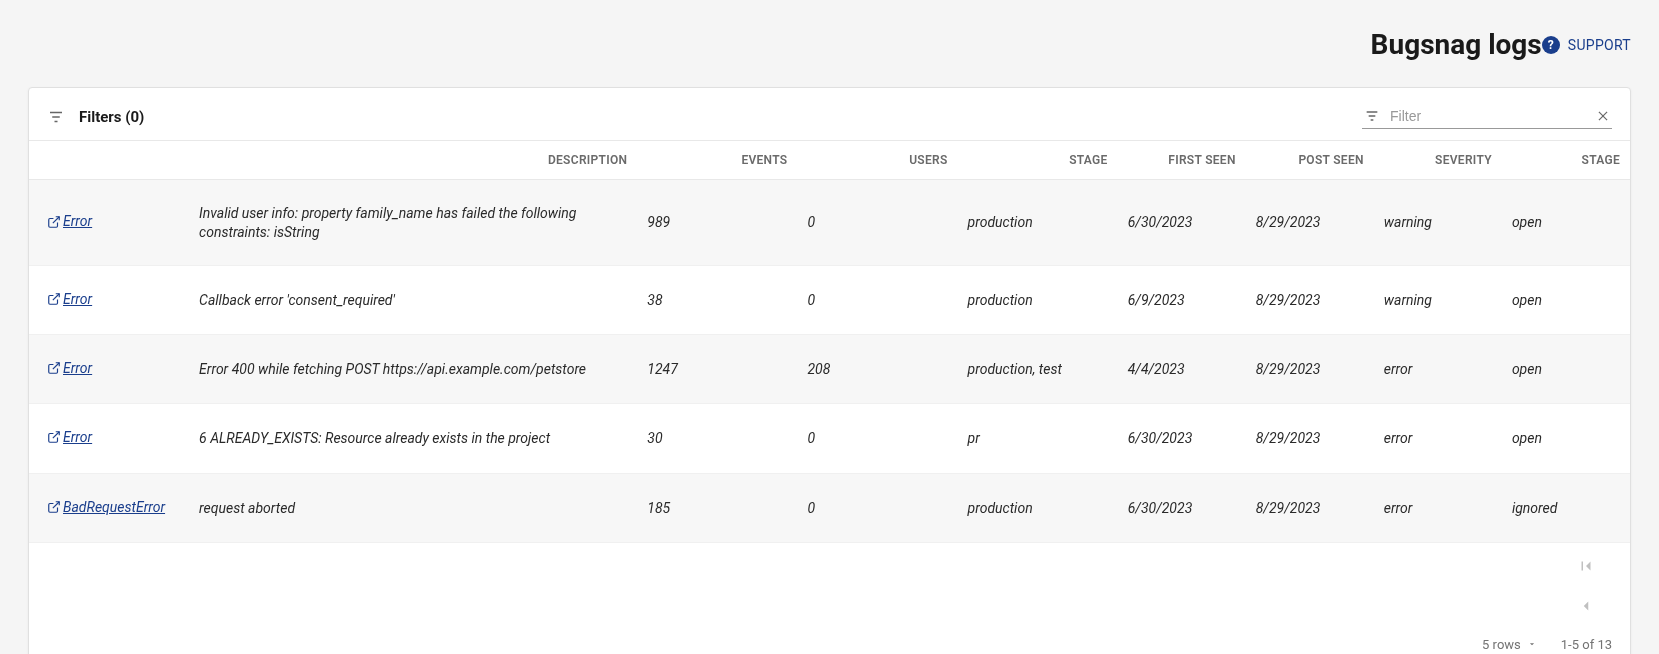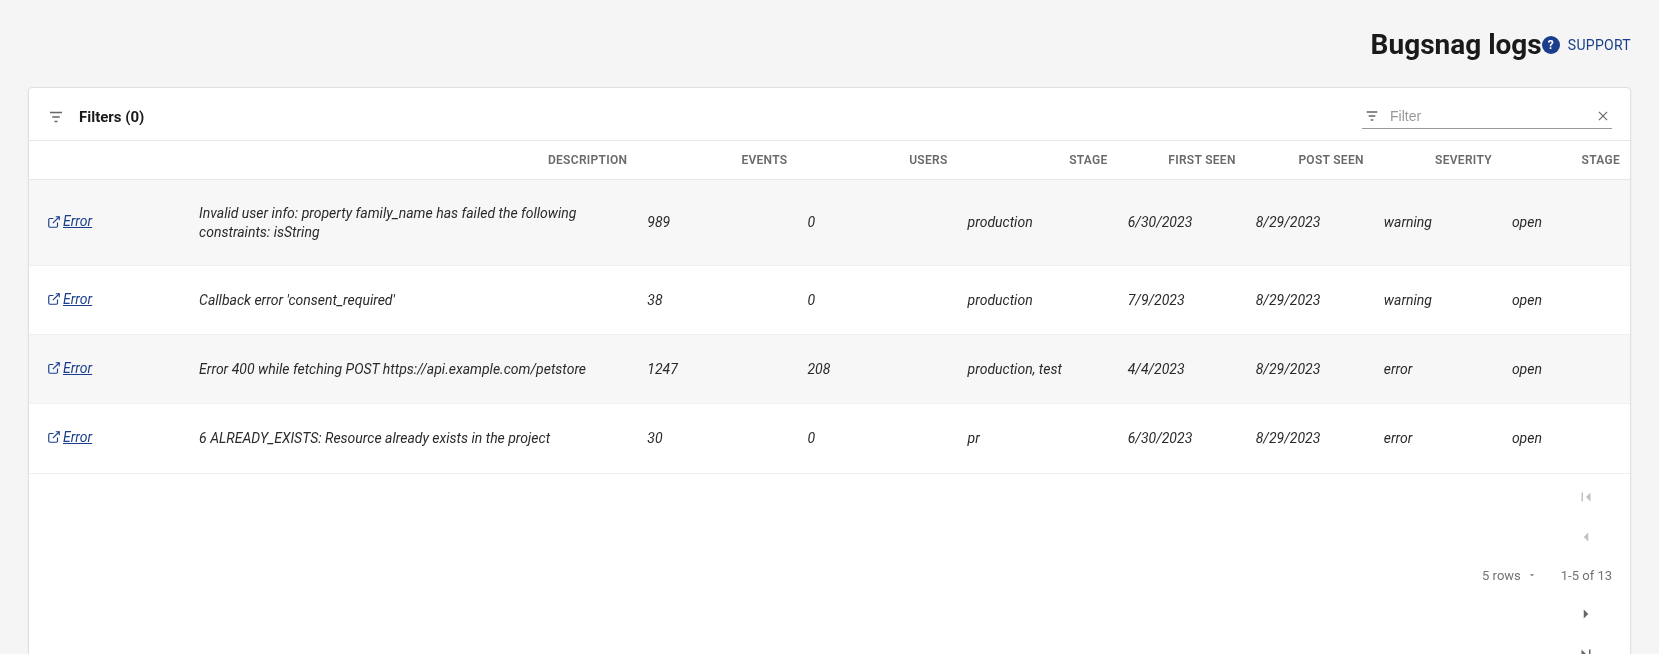--- a/index.html
+++ b/index.html
@@ -250,21 +250,21 @@
                 <path d="M18 13v6a2 2 0 0 1-2 2H5a2 2 0 0 1-2-2V8a2 2 0 0 1 2-2h6"></path>
                 <polyline points="15 3 21 3 21 9"></polyline>
                 <line x1="10" y1="14" x2="21" y2="3"></line>
               </svg>
               <span>Error</span>
             </a></td>
           <td>Callback error 'consent_required'</td>
           <td>38</td>
           <td>0</td>
           <td>production</td>
-          <td>7/9/2023</td>
+          <td>6/9/2023</td>
           <td>8/29/2023</td>
           <td>warning</td>
           <td>open</td>
         </tr>
         <tr>
           <td style="padding-left:18px;"><a href="#" class="link-cell">
               <svg width="14" height="14" viewBox="0 0 24 24" fill="none" stroke="#1a3e8c" stroke-width="2">
                 <path d="M18 13v6a2 2 0 0 1-2 2H5a2 2 0 0 1-2-2V8a2 2 0 0 1 2-2h6"></path>
                 <polyline points="15 3 21 3 21 9"></polyline>
                 <line x1="10" y1="14" x2="21" y2="3"></line>
@@ -290,20 +290,38 @@
               <span>Error</span>
             </a></td>
           <td>6 ALREADY_EXISTS: Resource already exists in the project</td>
           <td>30</td>
           <td>0</td>
           <td>pr</td>
           <td>6/30/2023</td>
           <td>8/29/2023</td>
           <td>error</td>
           <td>open</td>
+        </tr>
+        <tr>
+          <td style="padding-left:18px;"><a href="#" class="link-cell">
+              <svg width="14" height="14" viewBox="0 0 24 24" fill="none" stroke="#1a3e8c" stroke-width="2">
+                <path d="M18 13v6a2 2 0 0 1-2 2H5a2 2 0 0 1-2-2V8a2 2 0 0 1 2-2h6"></path>
+                <polyline points="15 3 21 3 21 9"></polyline>
+                <line x1="10" y1="14" x2="21" y2="3"></line>
+              </svg>
+              <span>BadRequestError</span>
+            </a></td>
+          <td>request aborted</td>
+          <td>185</td>
+          <td>0</td>
+          <td>production</td>
+          <td>6/30/2023</td>
+          <td>8/29/2023</td>
+          <td>error</td>
+          <td>ignored</td>
         </tr>
       </tbody>
   </table>
 
   <div class="pagination">
     <div class="rows-select">
       <span>5 rows</span>
       <svg width="10" height="10" viewBox="0 0 24 24" fill="currentColor">
           <path d="M7 10l5 5 5-5z"></path>
         </svg>

